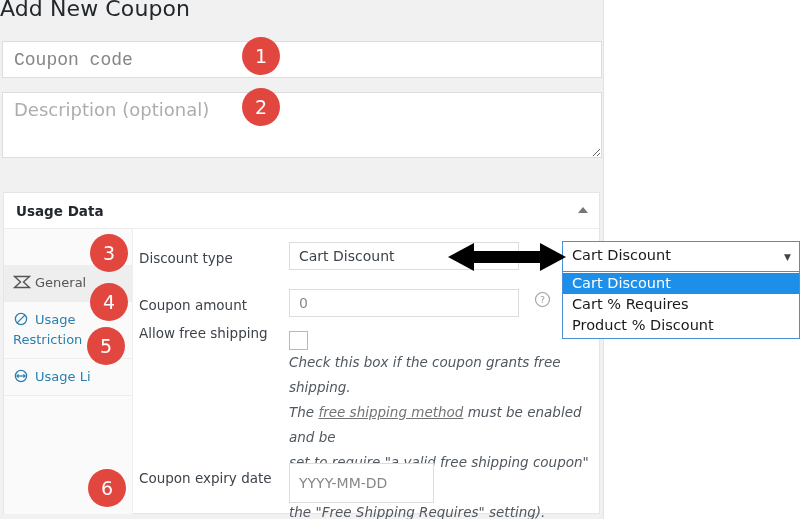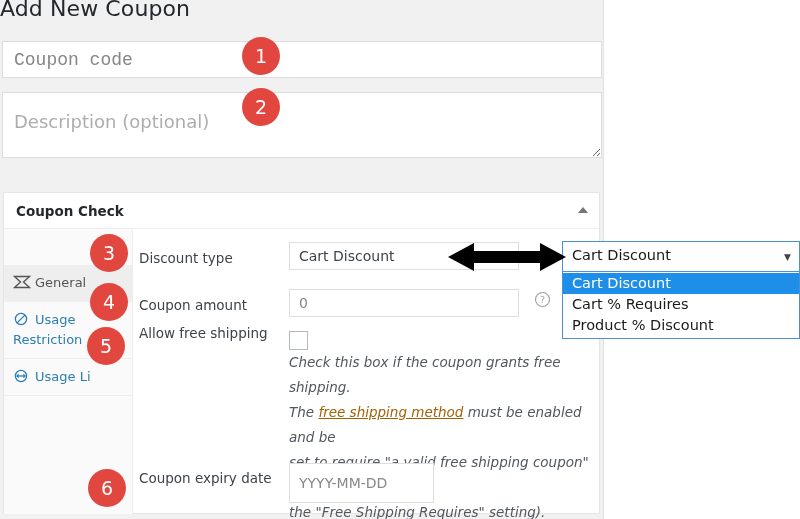--- a/index.html
+++ b/index.html
@@ -59,21 +59,21 @@
   .desc-input {
     position: absolute;
     left: 2px; top: 92px;
     width: 600px; height: 66px;
     box-sizing: border-box;
     background: #fff;
     border: 1px solid #ddd;
     font-family: "DejaVu Sans", sans-serif;
     font-size: 18px;
     color: #444;
-    padding: 18px 11px;
+    padding: 6px 11px;
     outline: none;
     resize: vertical;
     line-height: 1.2;
   }
   .desc-input::placeholder { color: #adadad; opacity: 1; }
 
   
   .panel {
     position: absolute;
     left: 3px; top: 192px;
@@ -179,21 +179,21 @@
 
   .help-text {
     position: absolute;
     font-style: italic;
     font-size: 13.5px;
     color: #50575e;
     line-height: 25px;
     width: 300px;
   }
   .help-text a {
-    color: #a16207;
+    color: #737373;
     text-decoration: underline;
   }
 
   
   .dd-wrap {
     position: absolute;
     left: 562px; top: 241px;
     width: 238px;
     z-index: 40;
   }
@@ -265,21 +265,21 @@
 
   <div class="page-title">Add New Coupon</div>
 
   <input class="coupon-code-input" type="text" placeholder="Coupon code" style="">
 
   <textarea class="desc-input" placeholder="Description (optional)" style=""></textarea>
 
   <div class="panel">
 
     <div class="panel-header">
-      <div class="panel-header-title">Coupon Check</div>
+      <div class="panel-header-title">Usage Data</div>
       <div class="panel-toggle"></div>
     </div>
 
     <div class="tabs">
 
       <div class="tab active">
         <span class="tab-ico">
           <svg width="18" height="14" viewBox="0 0 18 14">
             <path d="M1.5 1.5 L16.5 1.5 L10.5 7 L16.5 12.5 L1.5 12.5 L7.5 7 Z" fill="none" stroke="#555" stroke-width="1.4"></path>
           </svg>

